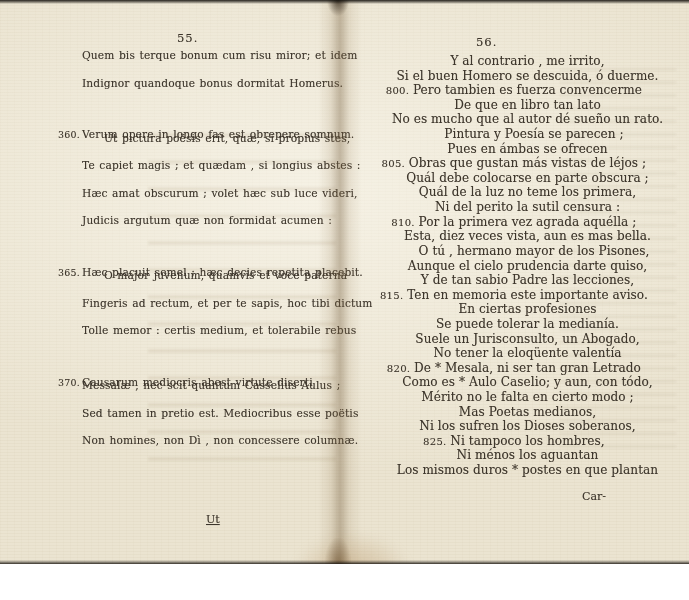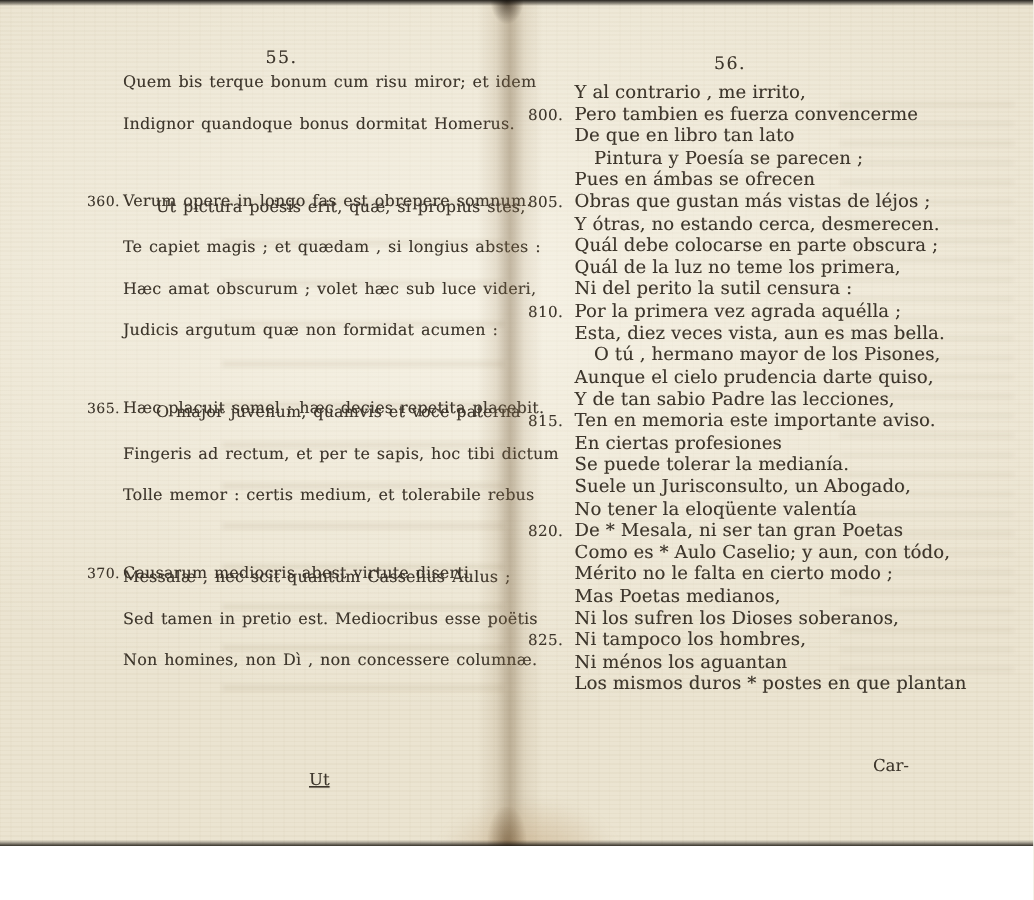--- a/index.html
+++ b/index.html
@@ -60,27 +60,27 @@
   .pagenum{position:absolute;font-size:11.5px;letter-spacing:1px;}
   .pagenum.left{left:177px;top:31px;}
   .pagenum.right{left:476px;top:35px;}
   .page{position:absolute;}
   .page-left{left:58px;top:42px;width:292px;font-size:10.6px;letter-spacing:0.15px;word-spacing:1px;}
   .page-left .line{height:27.5px;line-height:27.5px;white-space:nowrap;padding-left:24px;}
   .page-left .line.num-line{padding-left:0;}
   .page-left .line.para{padding-left:46px;}
   .page-left .lnum{display:inline-block;width:24px;font-size:9.3px;letter-spacing:0.3px;margin-top:24px;}
   .page-right{left:352px;top:54px;width:320px;font-size:12px;letter-spacing:0.1px;}
-  .page-right .line{height:14.62px;line-height:14.62px;white-space:nowrap;padding-left:31px;}
+  .page-right .line{height:14.62px;line-height:14.62px;white-space:nowrap;padding-left:31px;text-align:center;}
   .page-right .line.num-line{padding-left:0;}
   .page-right .line.para{padding-left:44px;}
   .page-right .lnum{display:inline-block;width:31px;font-size:10px;letter-spacing:0.3px;}
   .catchword{position:absolute;font-size:11px;}
   .catchword.left{left:206px;top:513px;text-decoration:underline;}
-  .catchword.right{left:582px;top:504px;}
+  .catchword.right{left:582px;top:490px;}
 </style>
 </head>
 <body>
 
 <div class="scan">
   <div class="showthrough left"></div>
   <div class="showthrough right"></div>
 
   <div class="pagenum left ink">55.</div>
   <div class="pagenum right ink">56.</div>
@@ -97,40 +97,41 @@
       <div class="line para"><span class="ltxt">O major juvenum, quamvis et voce paterna</span></div>
       <div class="line"><span class="ltxt">Fingeris ad rectum, et per te sapis, hoc tibi dictum</span></div>
       <div class="line"><span class="ltxt">Tolle memor : certis medium, et tolerabile rebus</span></div>
       <div class="line num-line"><span class="lnum">370.</span><span class="ltxt">Causarum mediocris abest virtute diserti</span></div>
       <div class="line"><span class="ltxt">Messalæ , nec scit quantum Casselius Aulus ;</span></div>
       <div class="line"><span class="ltxt">Sed tamen in pretio est.  Mediocribus esse poëtis</span></div>
       <div class="line"><span class="ltxt">Non homines, non Dì , non concessere columnæ.</span></div>
     </div>
   <div class="page page-right ink" id="right-lines">
       <div class="line"><span class="ltxt">Y al contrario , me irrito,</span></div>
+      <div class="line"><span class="ltxt">Si el buen Homero se descuida, ó duerme.</span></div>
       <div class="line num-line"><span class="lnum">800.</span><span class="ltxt">Pero tambien es fuerza convencerme</span></div>
       <div class="line"><span class="ltxt">De que en libro tan lato</span></div>
+      <div class="line"><span class="ltxt">No es mucho que al autor dé sueño un rato.</span></div>
       <div class="line para"><span class="ltxt">Pintura y Poesía se parecen ;</span></div>
       <div class="line"><span class="ltxt">Pues en ámbas se ofrecen</span></div>
       <div class="line num-line"><span class="lnum">805.</span><span class="ltxt">Obras que gustan más vistas de léjos ;</span></div>
-      <div class="line"><span class="ltxt">Y ótras, no estando cerca, desmerecen.</span></div>
       <div class="line"><span class="ltxt">Quál debe colocarse en parte obscura ;</span></div>
       <div class="line"><span class="ltxt">Quál de la luz no teme los primera,</span></div>
       <div class="line"><span class="ltxt">Ni del perito la sutil censura :</span></div>
       <div class="line num-line"><span class="lnum">810.</span><span class="ltxt">Por la primera vez agrada aquélla ;</span></div>
       <div class="line"><span class="ltxt">Esta, diez veces vista, aun es mas bella.</span></div>
       <div class="line para"><span class="ltxt">O tú , hermano mayor de los Pisones,</span></div>
       <div class="line"><span class="ltxt">Aunque el cielo prudencia darte quiso,</span></div>
       <div class="line"><span class="ltxt">Y de tan sabio Padre las lecciones,</span></div>
       <div class="line num-line"><span class="lnum">815.</span><span class="ltxt">Ten en memoria este importante aviso.</span></div>
       <div class="line"><span class="ltxt">En ciertas profesiones</span></div>
       <div class="line"><span class="ltxt">Se puede tolerar la medianía.</span></div>
       <div class="line"><span class="ltxt">Suele un Jurisconsulto, un Abogado,</span></div>
       <div class="line"><span class="ltxt">No tener la eloqüente valentía</span></div>
-      <div class="line num-line"><span class="lnum">820.</span><span class="ltxt">De * Mesala, ni ser tan gran Poetas</span></div>
+      <div class="line num-line"><span class="lnum">820.</span><span class="ltxt">De * Mesala, ni ser tan gran Letrado</span></div>
       <div class="line"><span class="ltxt">Como es * Aulo Caselio; y aun, con tódo,</span></div>
       <div class="line"><span class="ltxt">Mérito no le falta en cierto modo ;</span></div>
       <div class="line"><span class="ltxt">Mas Poetas medianos,</span></div>
       <div class="line"><span class="ltxt">Ni los sufren los Dioses soberanos,</span></div>
       <div class="line num-line"><span class="lnum">825.</span><span class="ltxt">Ni tampoco los hombres,</span></div>
       <div class="line"><span class="ltxt">Ni ménos los aguantan</span></div>
       <div class="line"><span class="ltxt">Los mismos duros * postes en que plantan</span></div>
     </div>
 
   <div class="catchword left ink">Ut</div>

